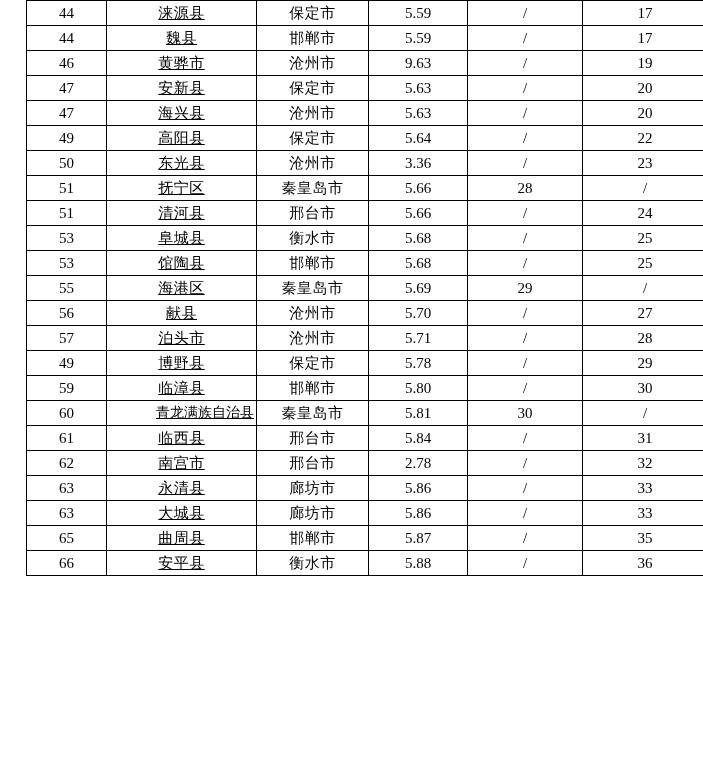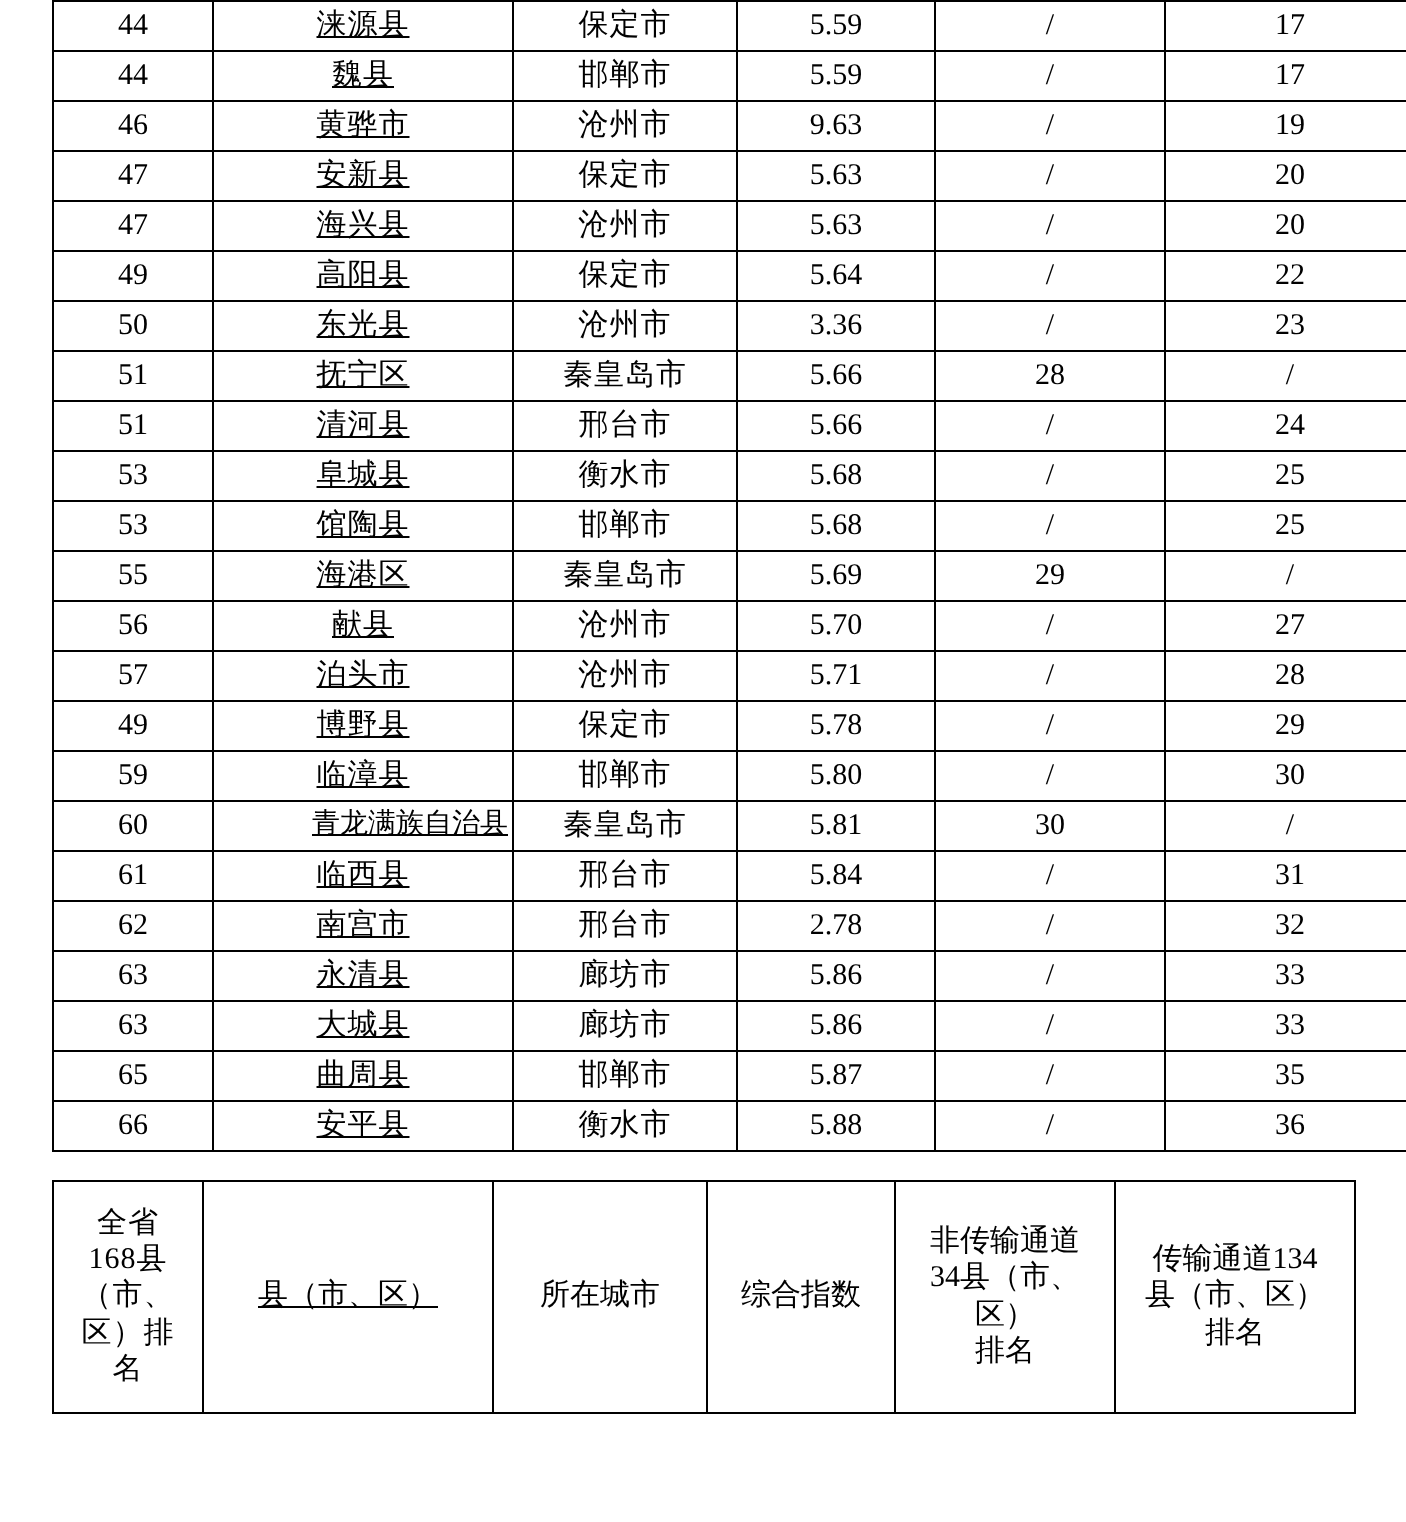--- a/index.html
+++ b/index.html
@@ -262,46 +262,14 @@
           <td class="c0 rank-cell">66</td>
           <td class="c1 name-cell">安平县</td>
           <td class="c2 city-cell">衡水市</td>
           <td class="c3 index-cell">5.88</td>
           <td class="c4 slash">/</td>
           <td class="c5 slash">36</td>
         </tr>
       </tbody>
   </table>
 
-  <table class="header">
-    <tbody>
-      <tr>
-        <td class="c0">
-            <div class="hdr-wrap hdr-narrow">全省
-168县
-（市、
-区）排
-名</div>
-          </td>
-        <td class="c1">
-            <div class="hdr-wrap">县（市、区）</div>
-          </td>
-        <td class="c2">
-            <div class="hdr-wrap">所在城市</div>
-          </td>
-        <td class="c3">
-            <div class="hdr-wrap">综合指数</div>
-          </td>
-        <td class="c4">
-            <div class="hdr-wrap">非传输通道
-34县（市、区）
-排名</div>
-          </td>
-        <td class="c5">
-            <div class="hdr-wrap">传输通道134
-县（市、区）
-排名</div>
-          </td>
-      </tr>
-    </tbody>
-  </table>
 
 </div>
 
 </body></html>

